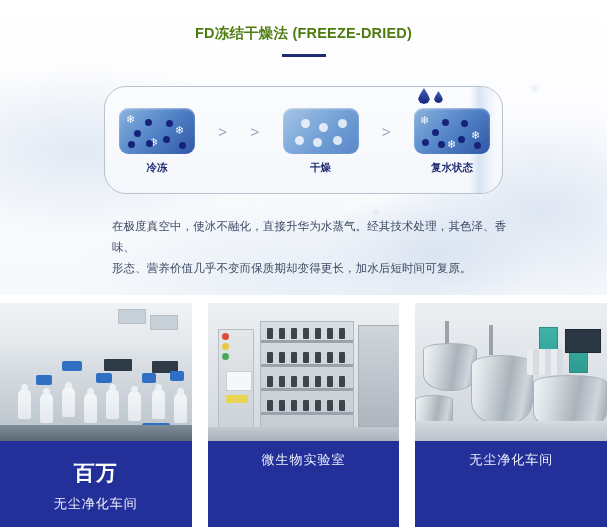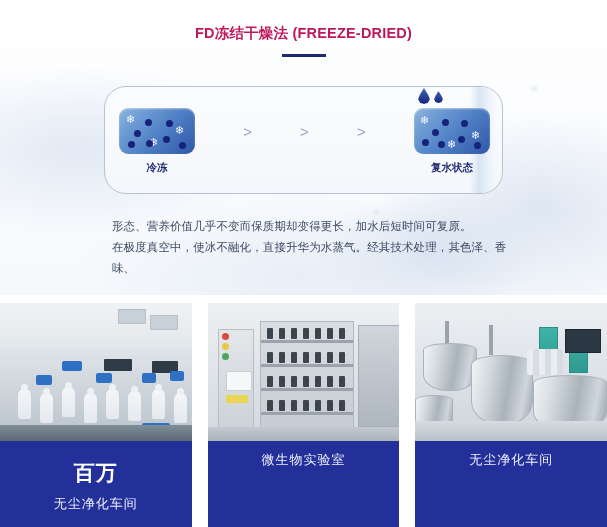--- a/index.html
+++ b/index.html
@@ -48,21 +48,21 @@
   .header {
     position: absolute;
     left: 0; top: 24px;
     width: 607px;
     text-align: center;
     z-index: 6;
   }
   .main-title {
     font-size: 14.5px;
     font-weight: bold;
-    color: #be185d;
+    color: #4d7c0f;
     letter-spacing: 0.2px;
     line-height: 18px;
     white-space: nowrap;
   }
   .title-rule {
     width: 44px;
     height: 3px;
     background: #1f2a72;
     margin: 12px auto 5px auto;
     border-radius: 0;
@@ -349,20 +349,31 @@
           <span class="dot" style="left:60px; top:34px;"></span>
         </div>
         <div class="step-label">冷冻</div>
       </div>
 
       <div class="chevron">&gt;</div>
 
 
       <div class="chevron">&gt;</div>
 
+      <div class="step">
+        <div class="vessel dry">
+          <span class="hole" style="left:18px; top:11px;"></span>
+          <span class="hole" style="left:36px; top:15px;"></span>
+          <span class="hole" style="left:55px; top:11px;"></span>
+          <span class="hole" style="left:12px; top:28px;"></span>
+          <span class="hole" style="left:30px; top:30px;"></span>
+          <span class="hole" style="left:50px; top:28px;"></span>
+        </div>
+        <div class="step-label">干燥</div>
+      </div>
 
       <div class="chevron">&gt;</div>
 
       <div class="step">
         <div class="vessel">
           <div class="droplets">
             <span class="drop-big"></span>
             <span class="drop-small"></span>
           </div>
           <span class="flake" style="left:6px; top:7px;">❄</span>
@@ -376,22 +387,22 @@
           <span class="dot" style="left:44px; top:28px;"></span>
           <span class="dot" style="left:60px; top:34px;"></span>
         </div>
         <div class="step-label">复水状态</div>
       </div>
 
     </div>
   </div>
 
   <div class="body-copy">
+    <p>在极度真空中，使冰不融化，直接升华为水蒸气。经其技术处理，其色泽、香味、</p>
     <p>形态、营养价值几乎不变而保质期却变得更长，加水后短时间可复原。</p>
-    <p>在极度真空中，使冰不融化，直接升华为水蒸气。经其技术处理，其色泽、香味、</p>
   </div>
 
   <div class="panels">
 
     <div class="panel">
       <div class="panel-photo">
         <div class="photo-cleanroom">
           <div class="ceiling"></div>
           <div class="vent" style="left:118px; top:6px;"></div>
           <div class="vent" style="left:150px; top:12px;"></div>

